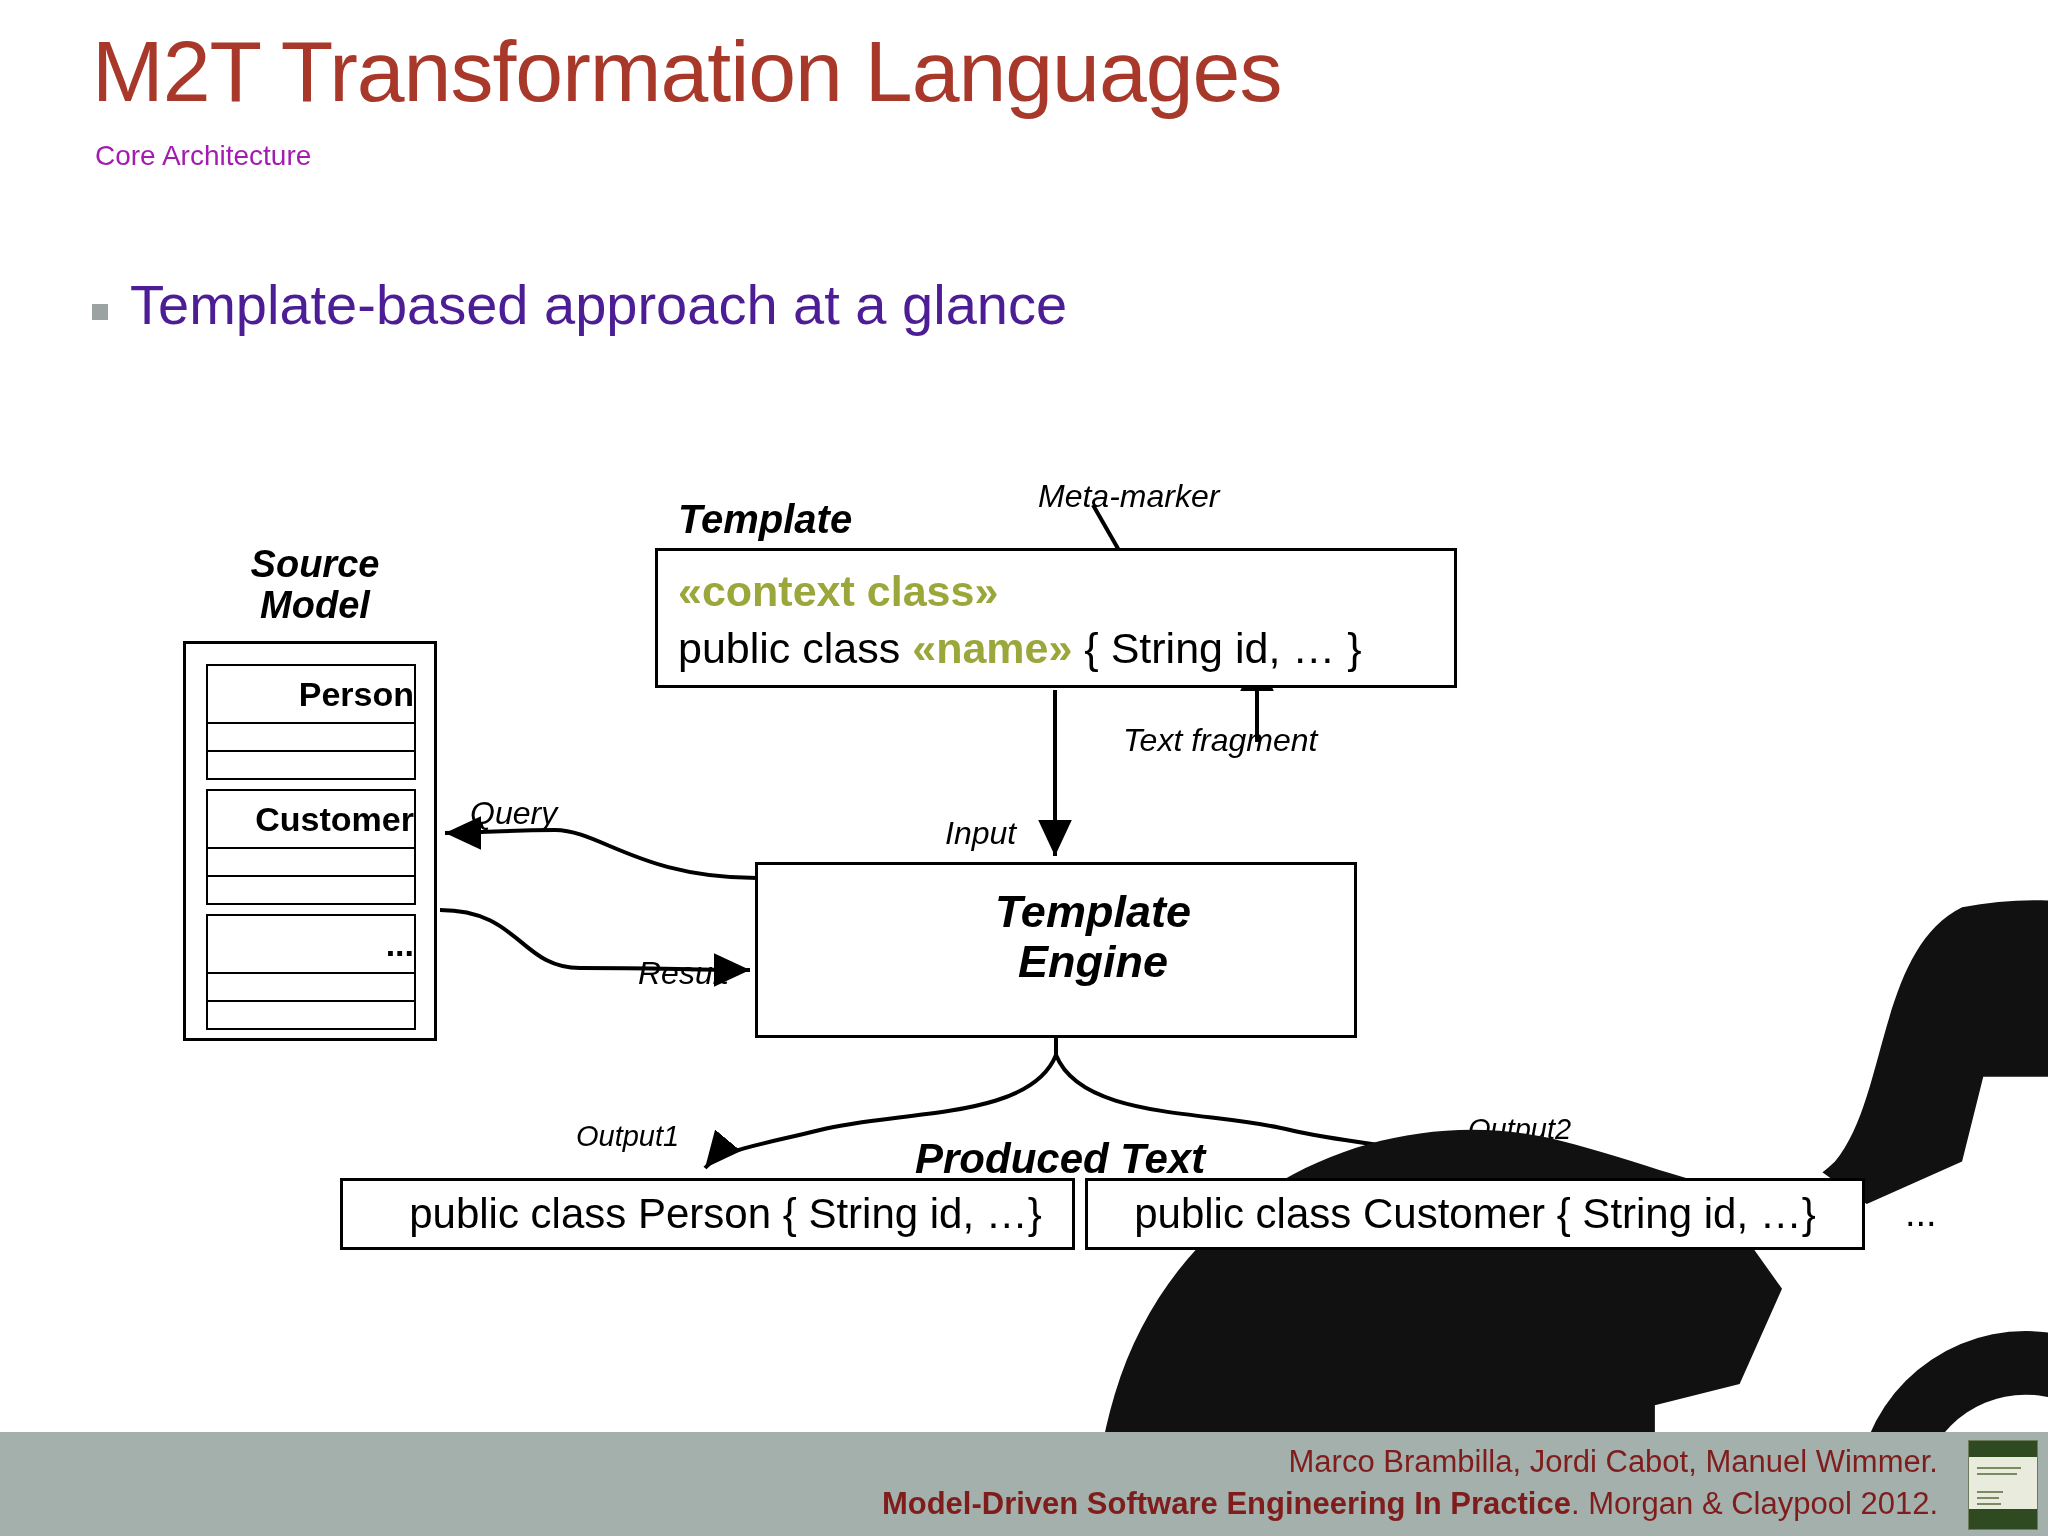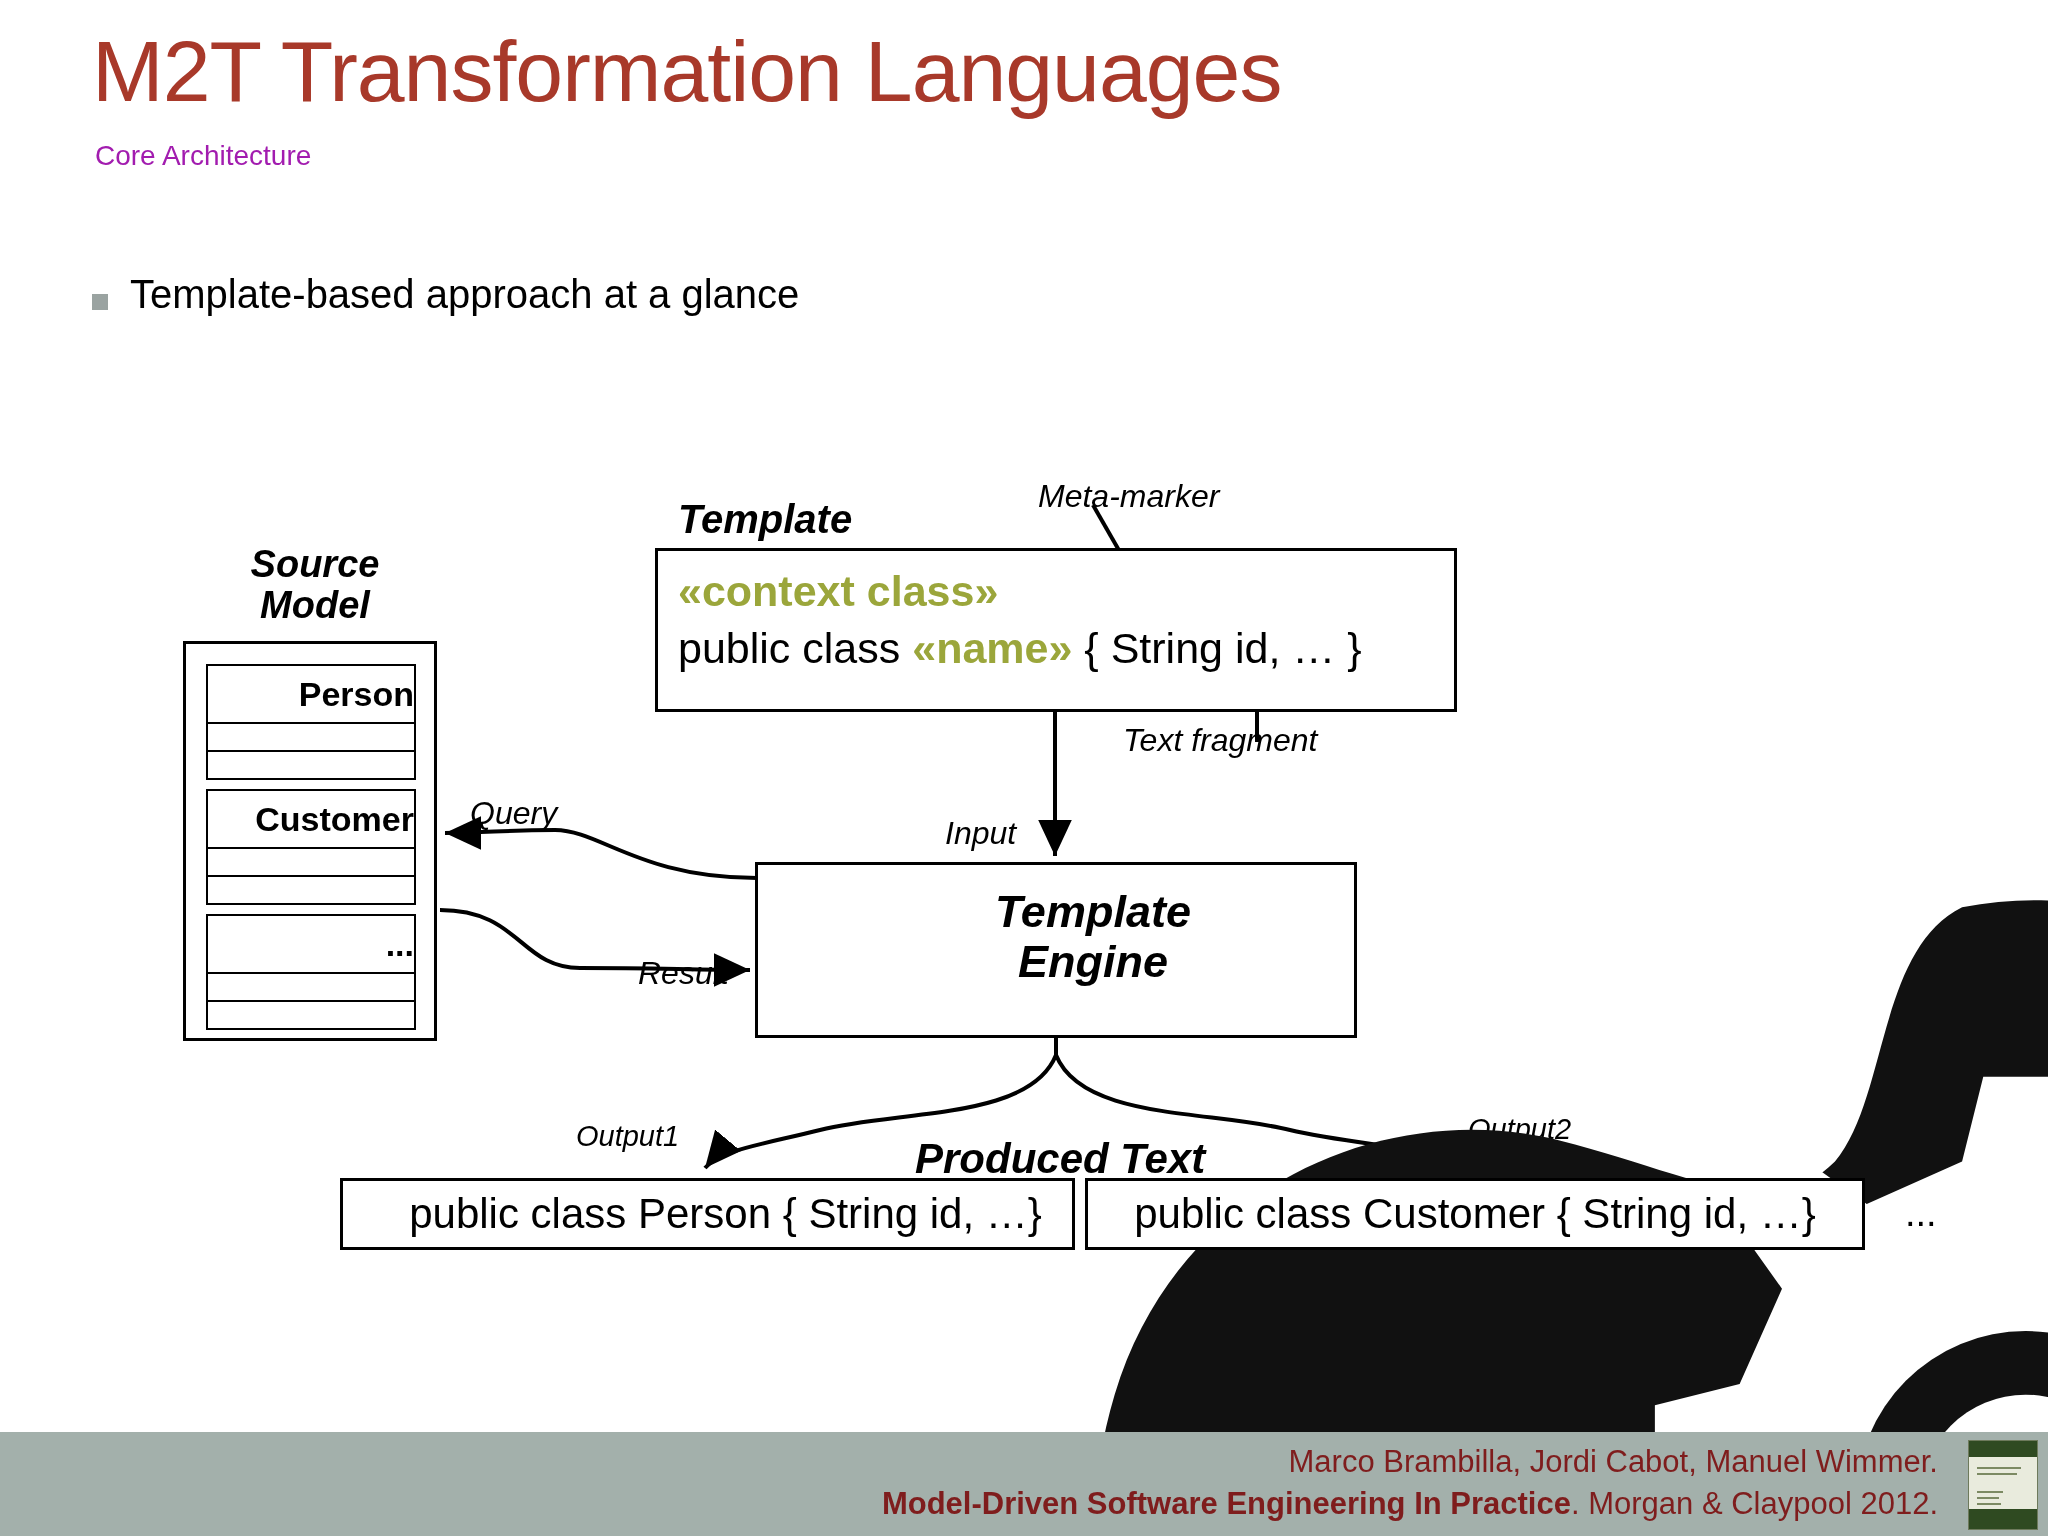--- a/index.html
+++ b/index.html
@@ -48,22 +48,22 @@
   }
   #bullet-marker {
     width: 16px;
     height: 16px;
     background: #9AA3A1;
     margin-right: 22px;
     margin-top: 14px;
     flex: 0 0 auto;
   }
   #bullet-text {
-    font-size: 40px;
-    color: #000000;
+    font-size: 56px;
+    color: #4c1d95;
     white-space: nowrap;
   }
 
   
   #diagram {
     position: absolute;
     left: 0;
     top: 0;
     width: 2048px;
     height: 1536px;
@@ -136,21 +136,21 @@
     top: 497px;
     font-size: 40px;
     font-style: italic;
     font-weight: bold;
   }
   #template-box {
     position: absolute;
     left: 655px;
     top: 548px;
     width: 802px;
-    height: 164px;
+    height: 140px;
     border: 3px solid #000;
     background: #fff;
     box-sizing: border-box;
     padding: 12px 0 0 20px;
   }
   .tpl-line {
     font-size: 43px;
     line-height: 1.33;
     white-space: nowrap;
   }

